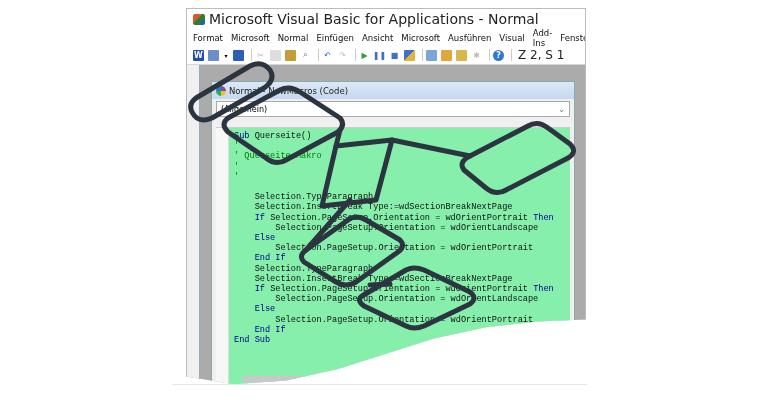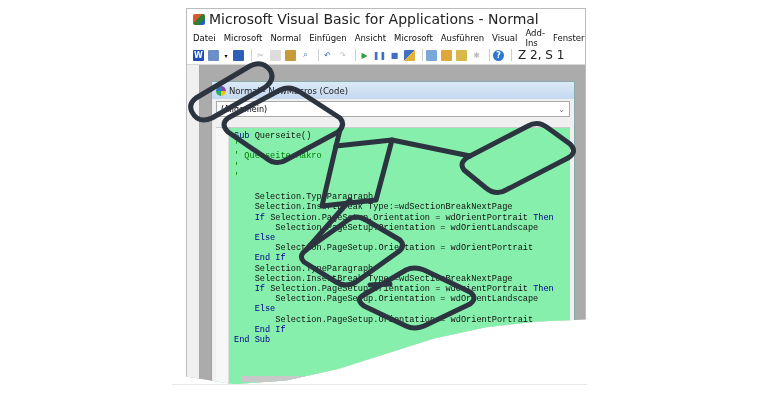--- a/index.html
+++ b/index.html
@@ -31,21 +31,21 @@
 </style>
 </head>
 <body>
 
 <div class="window">
   <div class="titlebar">
     <span class="app-icon"></span>
     <span>Microsoft Visual Basic for Applications - Normal</span>
   </div>
   <div class="menubar">
-    <span class="mi">Datei</span>
+    <span class="mi">Format</span>
     <span class="mi">Microsoft</span>
     <span class="mi">Normal</span>
     <span class="mi">Einfügen</span>
     <span class="mi">Ansicht</span>
     <span class="mi">Microsoft</span>
     <span class="mi">Ausführen</span>
     <span class="mi">Visual</span>
     <span class="mi">Add-Ins</span>
     <span class="mi">Fenster</span>
   </div>

